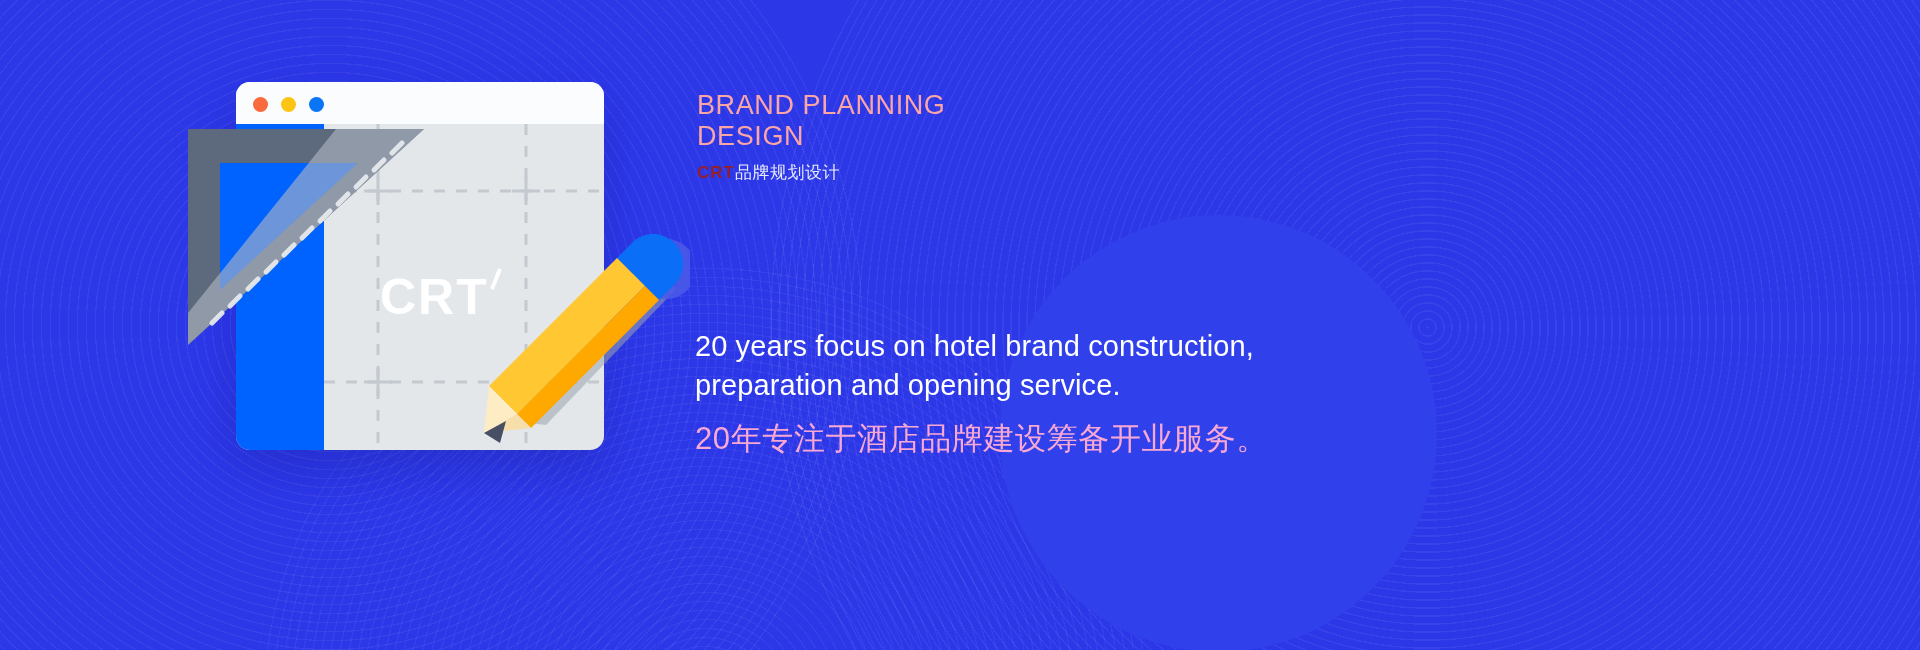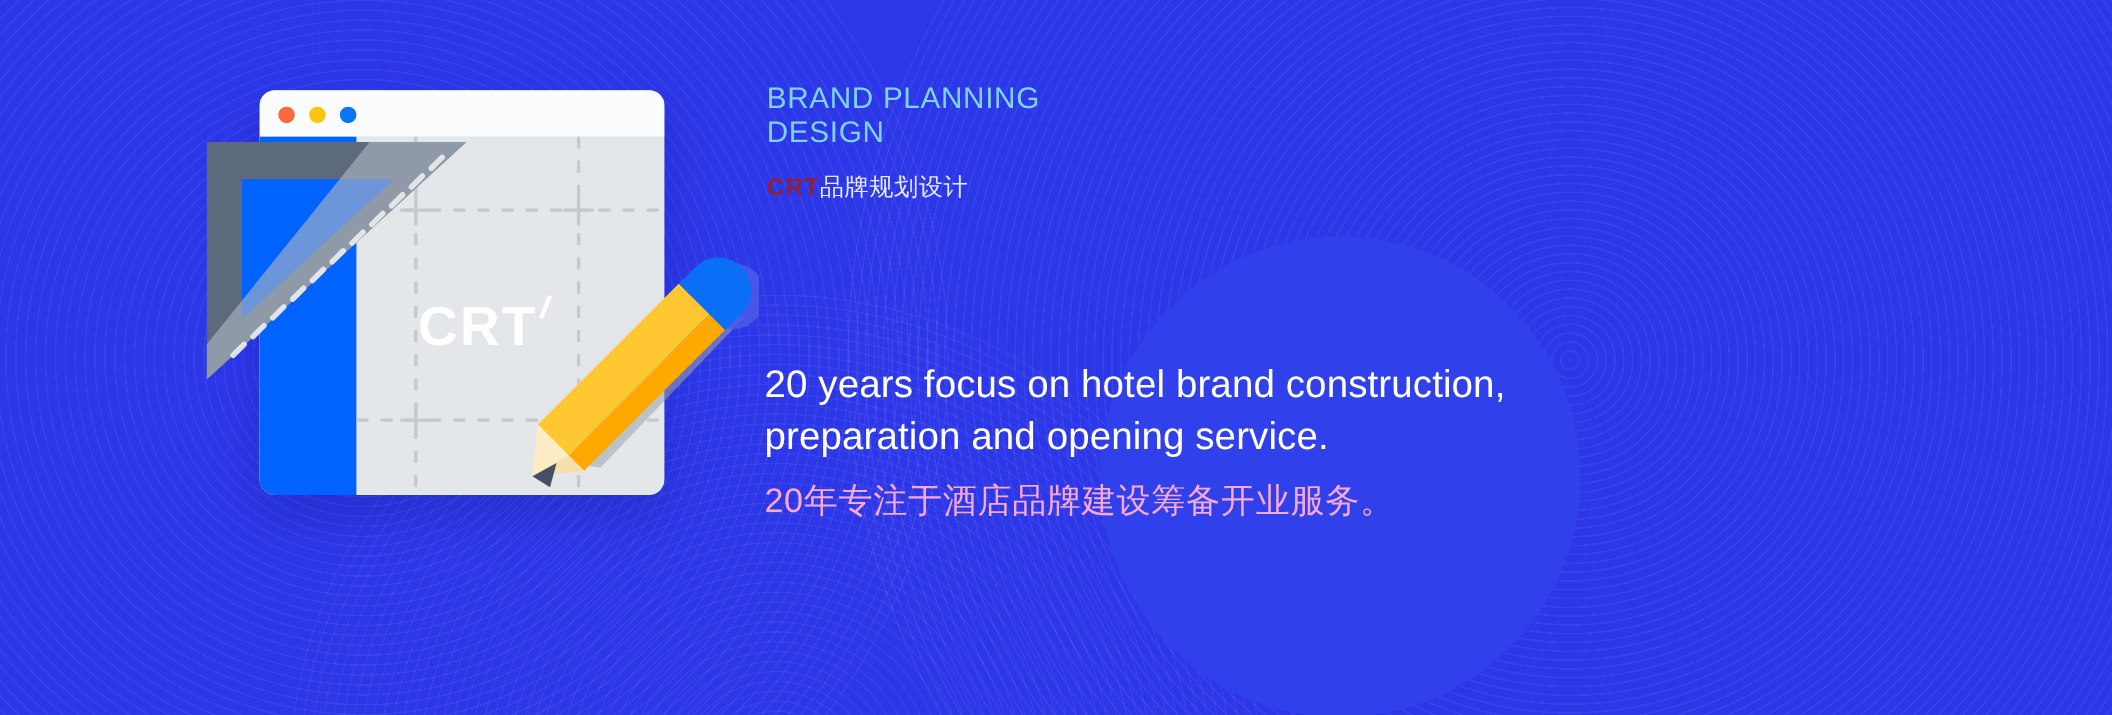--- a/index.html
+++ b/index.html
@@ -91,33 +91,33 @@
 
   
   .ruler{ position:absolute; left:186px; top:127px; width:240px; height:220px; }
 
   
   .pencil{ position:absolute; left:470px; top:225px; width:220px; height:230px; }
 
   
   .headline{ position:absolute; left:697px; top:74px; width:700px; }
   .headline .en{
-    font-size:27px; color:#7dd3fc; line-height:1.15;
-    letter-spacing:.6px; font-weight:400; white-space:pre-line;
+    font-size:27px; color:#fca5a5; line-height:1.15;
+    letter-spacing:.6px; font-weight:400; white-space:pre-line;margin-top:16px;
   }
   .headline .cn{
-    margin-top:21px;
-    font-size:22px; line-height:1.2;
+    margin-top:11px;
+    font-size:17px; line-height:1.2;
     color:#e6e9ff; letter-spacing:.5px;
   }
   .headline .cn .crt-red{ color:#93202f; font-weight:700; letter-spacing:1px; }
 
   .tagline{ position:absolute; left:695px; top:327px; width:760px; }
   .tagline .tag-en{
-    font-size:35px; line-height:1.33; color:#ffffff;
+    font-size:29px; line-height:1.33; color:#ffffff;
     font-weight:400; letter-spacing:.1px; white-space:pre-line;
   }
   .tagline .tag-cn{
     margin-top:16px;
     font-size:31px; line-height:1.25; color:#f9a8d4;
     letter-spacing:.6px;
   }
 </style>
 </head>
 <body>

